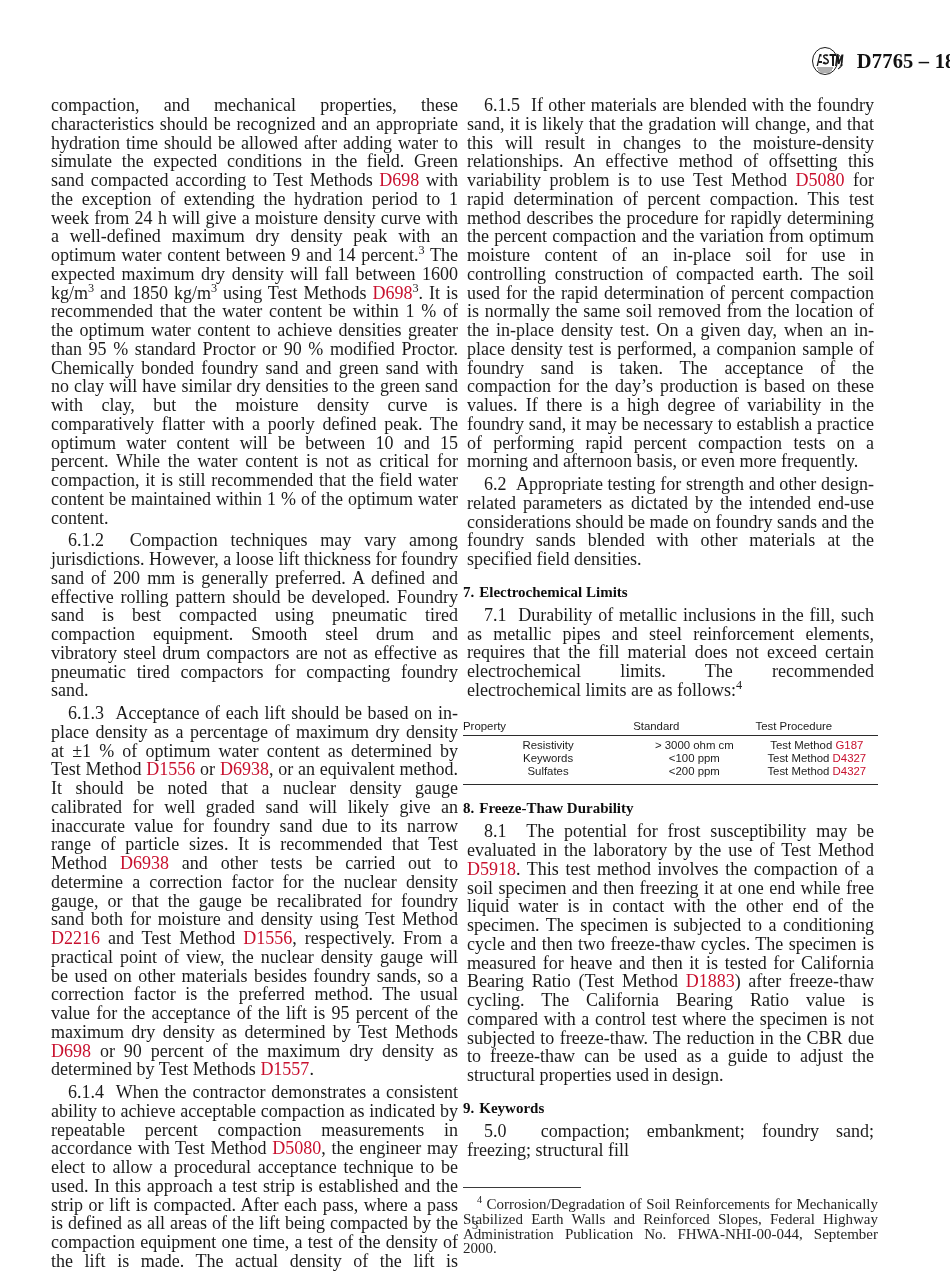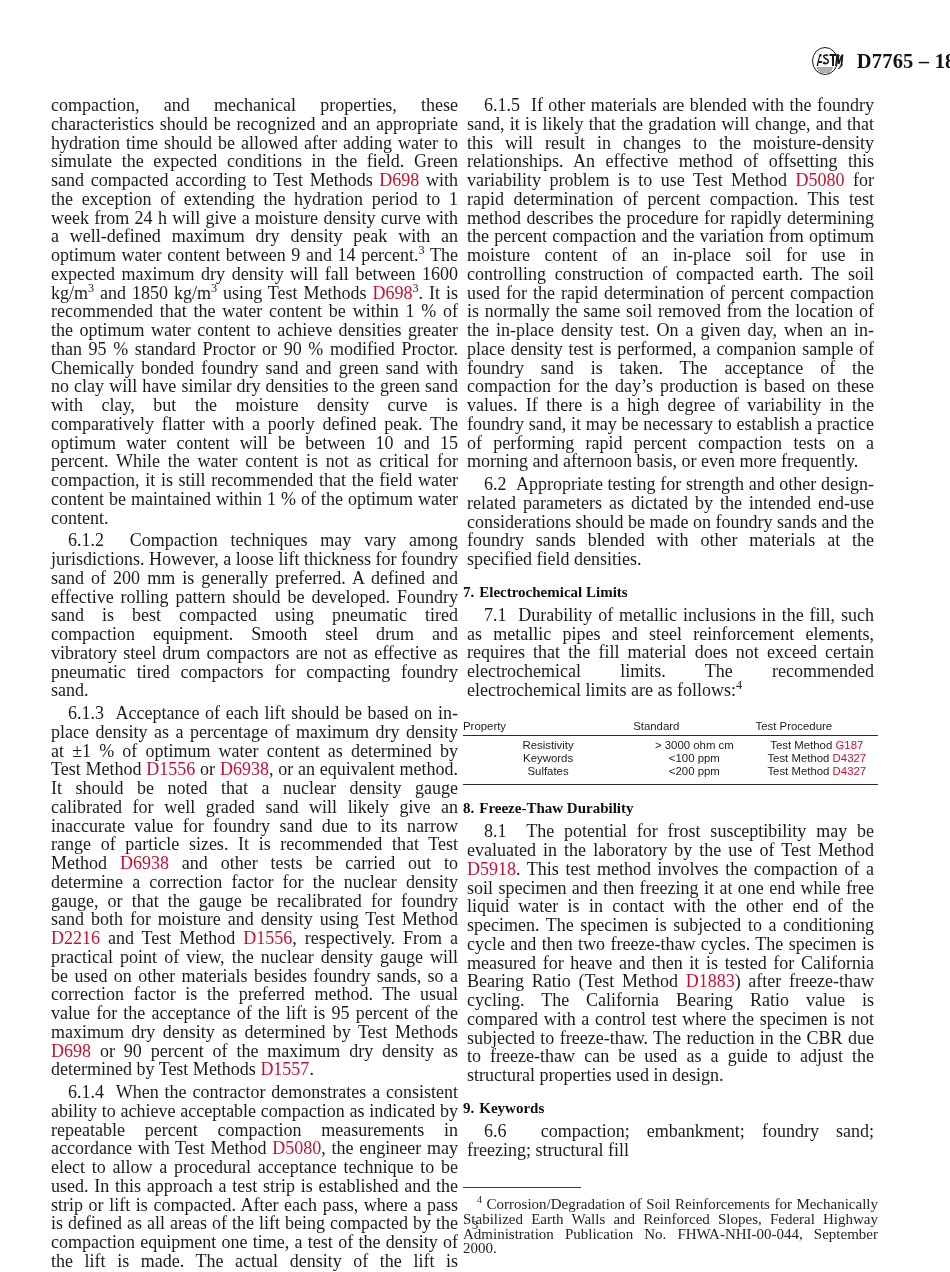--- a/index.html
+++ b/index.html
@@ -242,21 +242,21 @@
           </tr>
         </tbody>
       </table>
 
       <h2 class="sec-head"><span class="num">8.</span><span>Freeze-Thaw Durability</span></h2>
 
       <p class="body indent"><span>8.1</span>&nbsp;&nbsp;<span>The potential for frost susceptibility may be evaluated in the laboratory by the use of Test Method </span><span class="ref">D5918</span><span>. This test method involves the compaction of a soil specimen and then freezing it at one end while free liquid water is in contact with the other end of the specimen. The specimen is subjected to a conditioning cycle and then two freeze-thaw cycles. The specimen is measured for heave and then it is tested for California Bearing Ratio (Test Method </span><span class="ref">D1883</span><span>) after freeze-thaw cycling. The California Bearing Ratio value is compared with a control test where the specimen is not subjected to freeze-thaw. The reduction in the CBR due to freeze-thaw can be used as a guide to adjust the structural properties used in design.</span></p>
 
       <h2 class="sec-head"><span class="num">9.</span><span>Keywords</span></h2>
 
-      <p class="body indent"><span>6.6</span>&nbsp;&nbsp;<span>compaction; embankment; foundry sand; freezing; structural fill</span></p>
+      <p class="body indent"><span>5.0</span>&nbsp;&nbsp;<span>compaction; embankment; foundry sand; freezing; structural fill</span></p>
 
       <div class="footnote-wrap">
         <div class="footnote-rule"></div>
         <p class="footnote"><span class="fn-indent"></span><sup>4</sup>&nbsp;<span>Corrosion/Degradation of Soil Reinforcements for Mechanically Stabilized Earth Walls and Reinforced Slopes, Federal Highway Administration Publication No. FHWA-NHI-00-044, September 2000.</span></p>
       </div>
 
     </div>
   </div>
 
   <div class="page-number">3</div>

